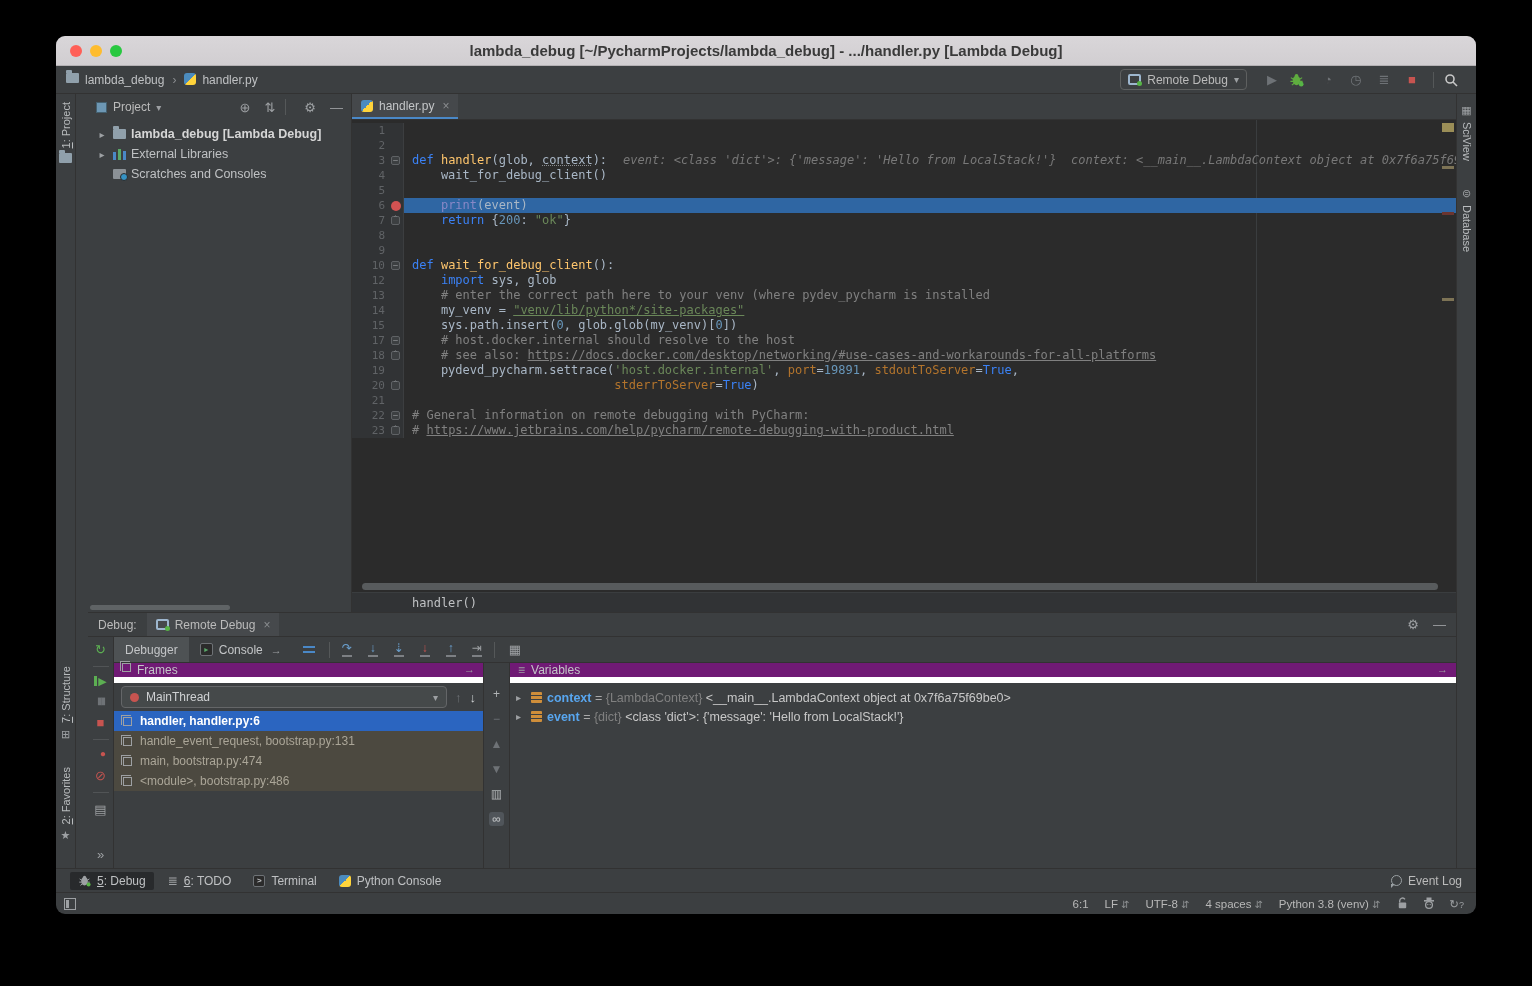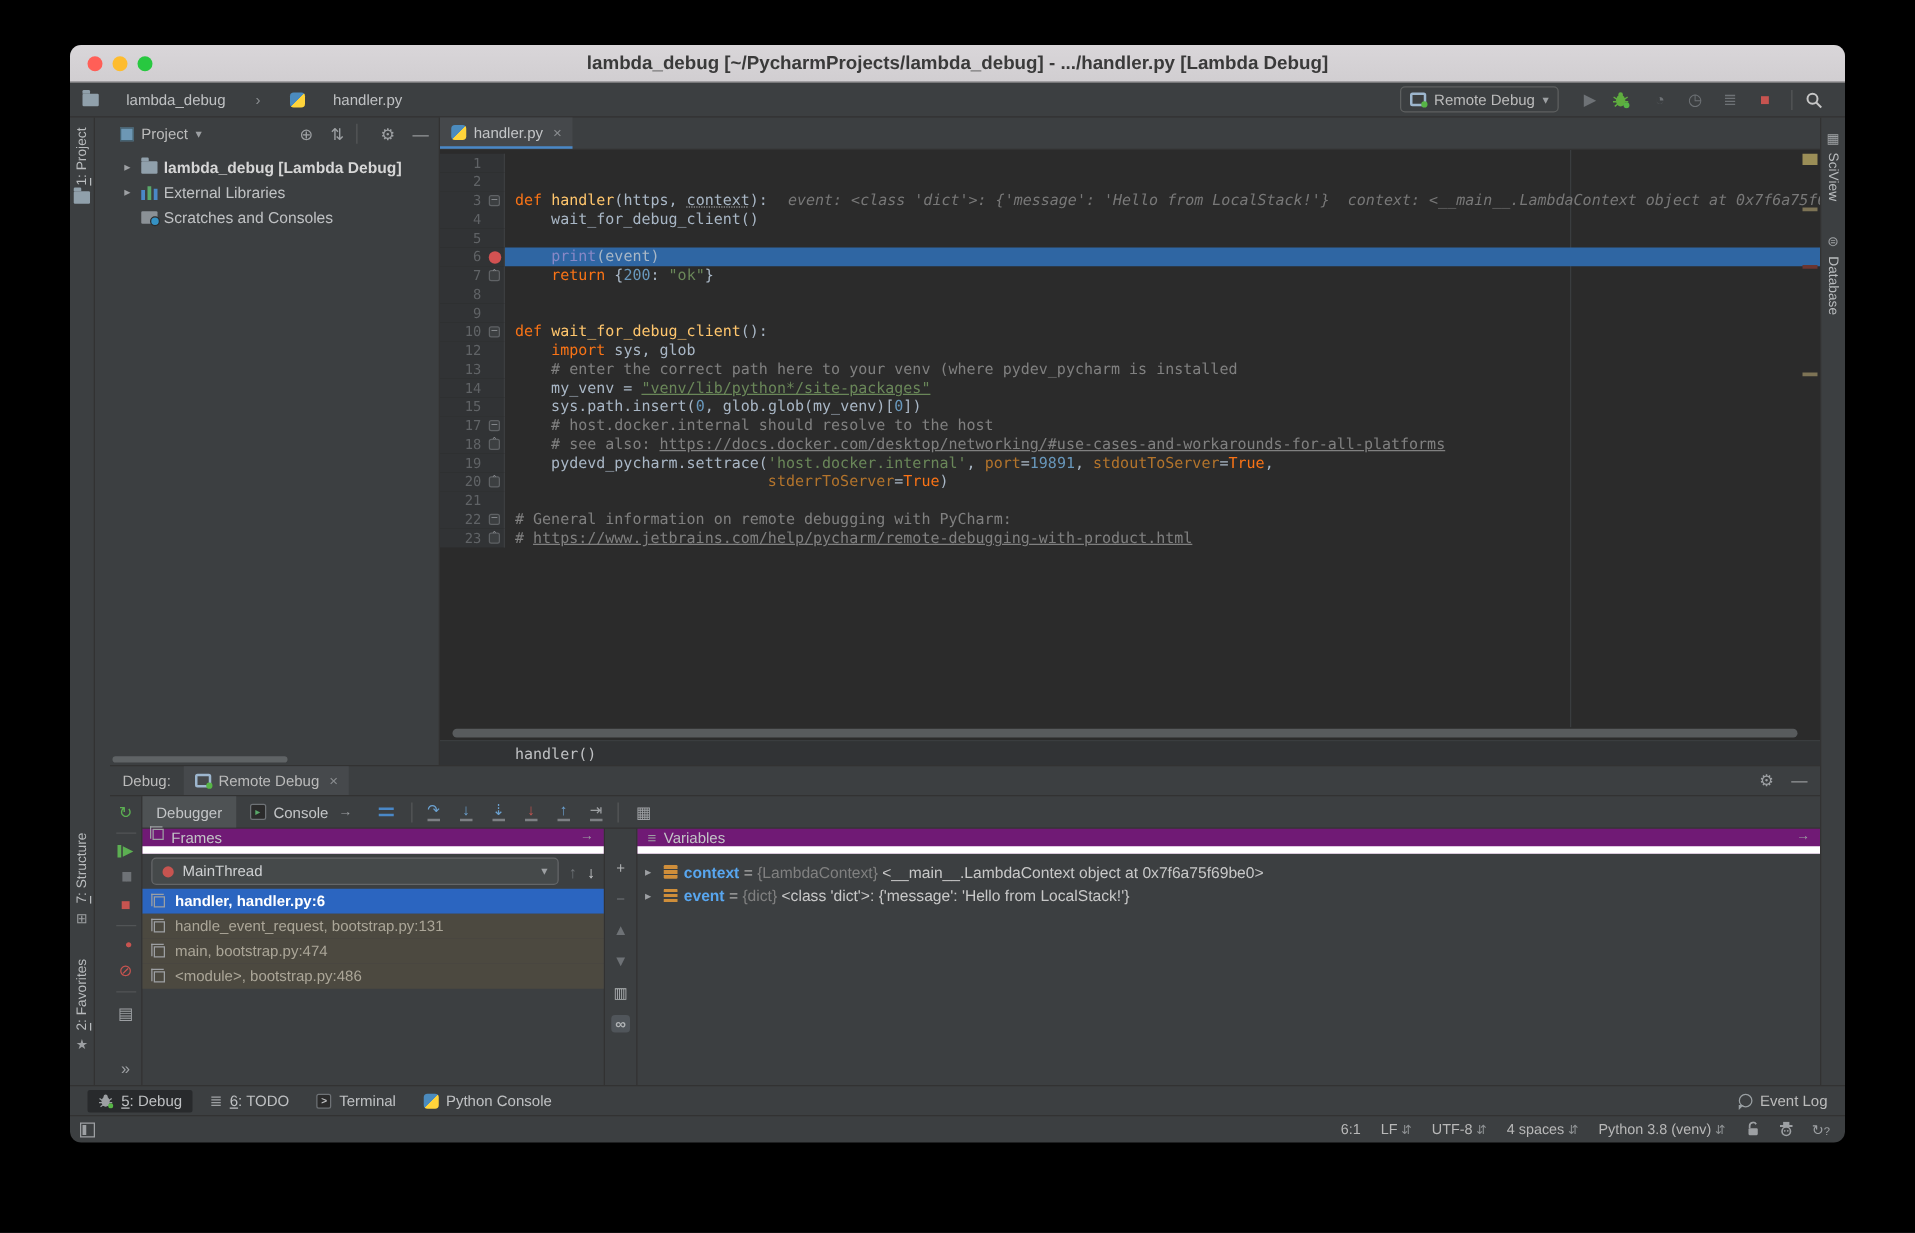--- a/index.html
+++ b/index.html
@@ -14,21 +14,21 @@
   
   .titlebar { height:30px; flex:0 0 30px; background:linear-gradient(#d9d6d9,#d1ced1);
     border-bottom:1px solid #b4b1b4; position:relative; display:flex; align-items:center; justify-content:center; }
   .tl { position:absolute; left:14px; top:9px; display:flex; gap:8px; }
   .tl span { width:12px; height:12px; border-radius:50%; display:inline-block; }
   .wtitle { color:#3a3a3a; font-weight:700; font-size:15px; }
 
   
   .navbar { height:28px; flex:0 0 28px; display:flex; align-items:center; padding:0 10px;
     border-bottom:1px solid #323232; gap:6px; }
-  .crumb { display:flex; align-items:center; gap:22px; color:#bfc1c3; }
+  .crumb { display:flex; align-items:flex-start; gap:6px; color:#bfc1c3; }
   .crumbsep { color:#8a8d90; padding:0 2px; }
   .spacer { flex:1; }
   .cfgbox { display:flex; align-items:center; gap:6px; border:1px solid #5e6060; border-radius:4px;
     height:21px; padding:0 7px; margin-right:8px; }
   .ico-remote { width:13px; height:11px; border:2px solid #9db6ce; border-radius:2px; position:relative; display:inline-block; }
   .ico-remote::after { content:""; position:absolute; right:-3px; bottom:-3px; width:5px; height:5px;
     border-radius:50%; background:#57b546; }
   .navico { font-size:13px; width:22px; text-align:center; }
   .dis { color:#6e7276; }
   .red { color:#c75450; }
@@ -86,21 +86,21 @@
   .crow { display:flex; height:15px; line-height:15px; }
   .g { width:52px; flex:0 0 52px; background:#313335; border-right:1px solid #3c3e40;
     display:flex; align-items:center; }
   .ln { flex:1; text-align:right; color:#606366; font-size:11px; padding-right:3px; }
   .mk { width:15px; flex:0 0 15px; display:flex; align-items:center; justify-content:center; }
   .bp { width:10px; height:10px; border-radius:50%; background:#d25252; display:inline-block; }
   .fold { width:9px; height:9px; border:1px solid #5f6265; border-radius:2px; color:#898c8f;
     font-size:9px; line-height:7px; text-align:center; display:inline-block; background:#3c3f41; }
   .c { flex:1; white-space:pre; color:#a9b7c6; padding-left:8px; overflow:hidden; }
   .exec .c { background:#2f66a3; }
-  .tk-kw  { color:#f97316; } .tk-fn { color:#ffc66d; }
+  .tk-kw  { color:#3b82f6; } .tk-fn { color:#ffc66d; }
   .tk-str { color:#6a8759; } .tk-strl { color:#6a8759; text-decoration:underline; }
   .tk-num { color:#6897bb; } .tk-bi { color:#8888c6; }
   .tk-com { color:#808080; } .tk-coml { color:#808080; text-decoration:underline; }
   .tk-doc { color:#629755; font-style:italic; }
   .tk-prm { color:#b3742c; }
   .tk-wav { text-decoration:underline; text-decoration-style:dotted; text-decoration-color:#8a8d90; }
   .tk-hint { color:#787878; font-style:italic; margin-left:16px; }
   .smark { position:absolute; right:2px; width:12px; z-index:4; }
   .sm-ind { top:3px; height:9px; background:#9b8e57; }
   .sm-1 { top:46px; height:3px; background:#7d7355; }
@@ -334,21 +334,21 @@
                   </div>
                   <div class="c"></div>
                 </div>
                 <div class="crow">
                   <div class="g">
                     <span class="ln">3</span>
                     <span class="mk">
                       <span class="fold">−</span>
                     </span>
                   </div>
-                  <div class="c"><span class="tk-kw">def </span><span class="tk-fn">handler</span><span class="tk-pl">(https, </span><span class="tk-wav">context</span><span class="tk-pl">):</span><span class="tk-hint">event: &lt;class 'dict'&gt;: {'message': 'Hello from LocalStack!'}  context: &lt;__main__.LambdaContext object at 0x7f6a75f69be0&gt;</span></div>
+                  <div class="c"><span class="tk-kw">def </span><span class="tk-fn">handler</span><span class="tk-pl">(glob, </span><span class="tk-wav">context</span><span class="tk-pl">):</span><span class="tk-hint">event: &lt;class 'dict'&gt;: {'message': 'Hello from LocalStack!'}  context: &lt;__main__.LambdaContext object at 0x7f6a75f69be0&gt;</span></div>
                 </div>
                 <div class="crow">
                   <div class="g">
                     <span class="ln">4</span>
                     <span class="mk"></span>
                   </div>
                   <div class="c"><span class="tk-pl">    wait_for_debug_client()</span></div>
                 </div>
                 <div class="crow">
                   <div class="g">

